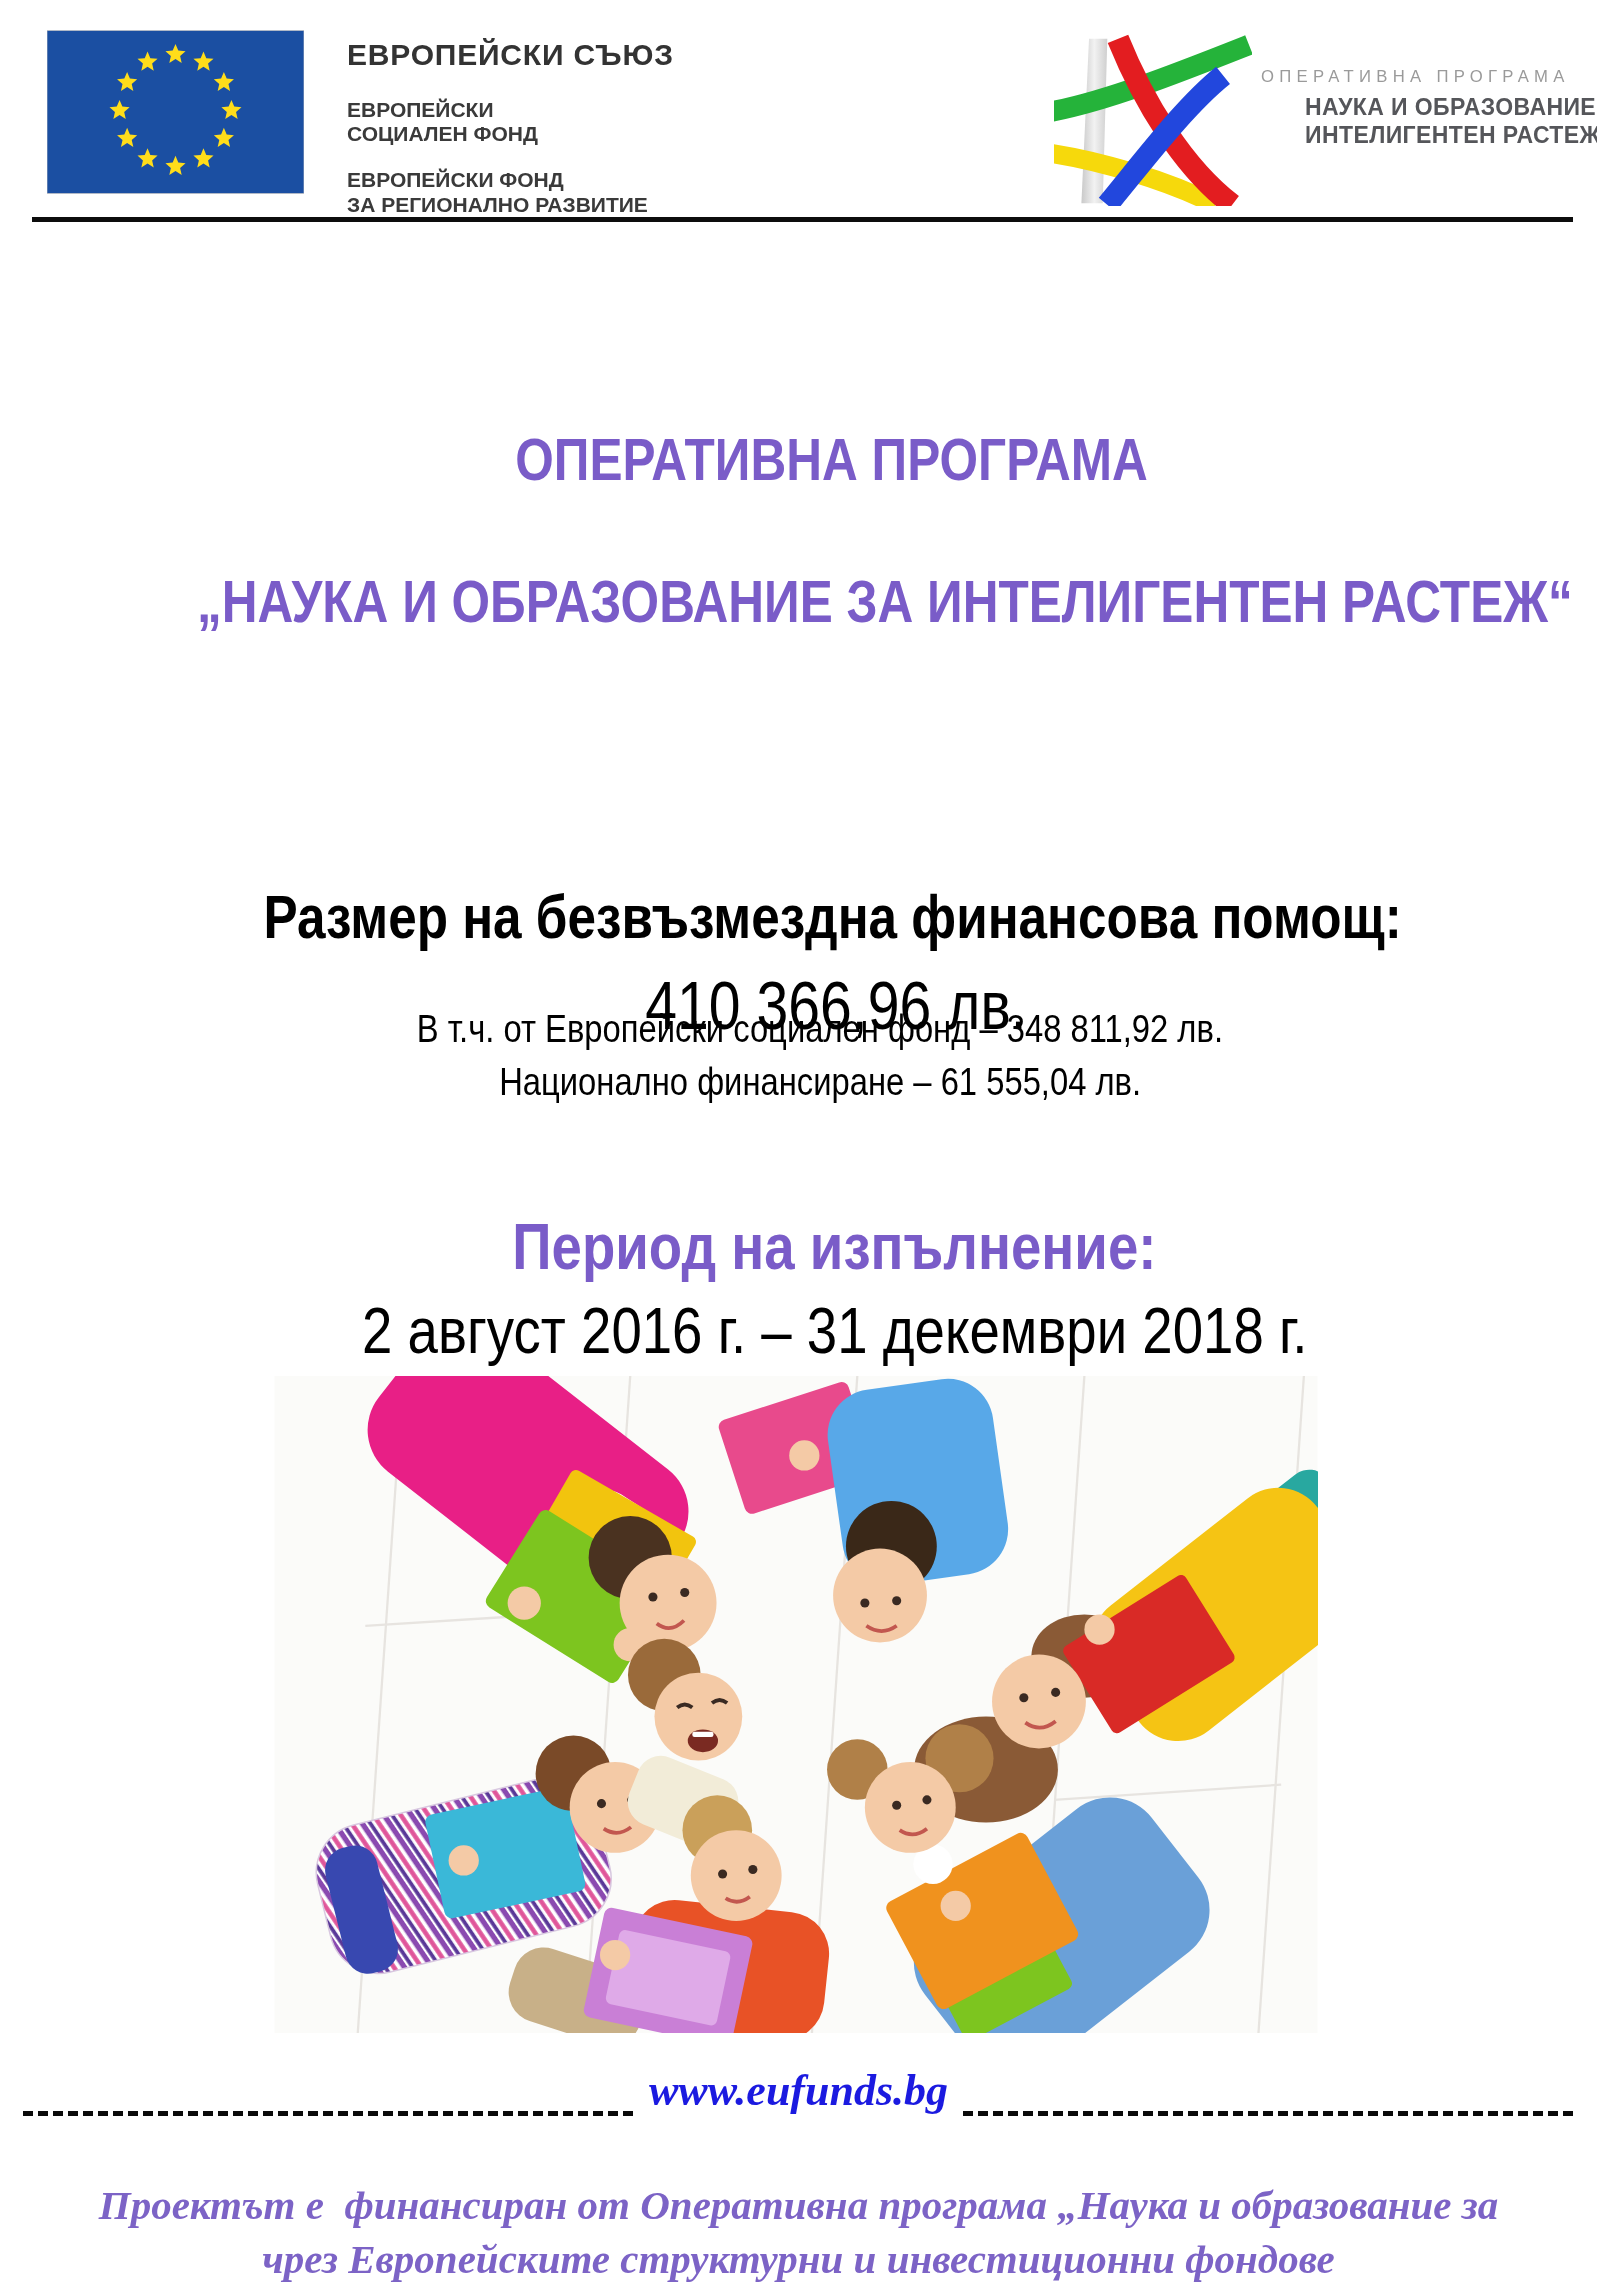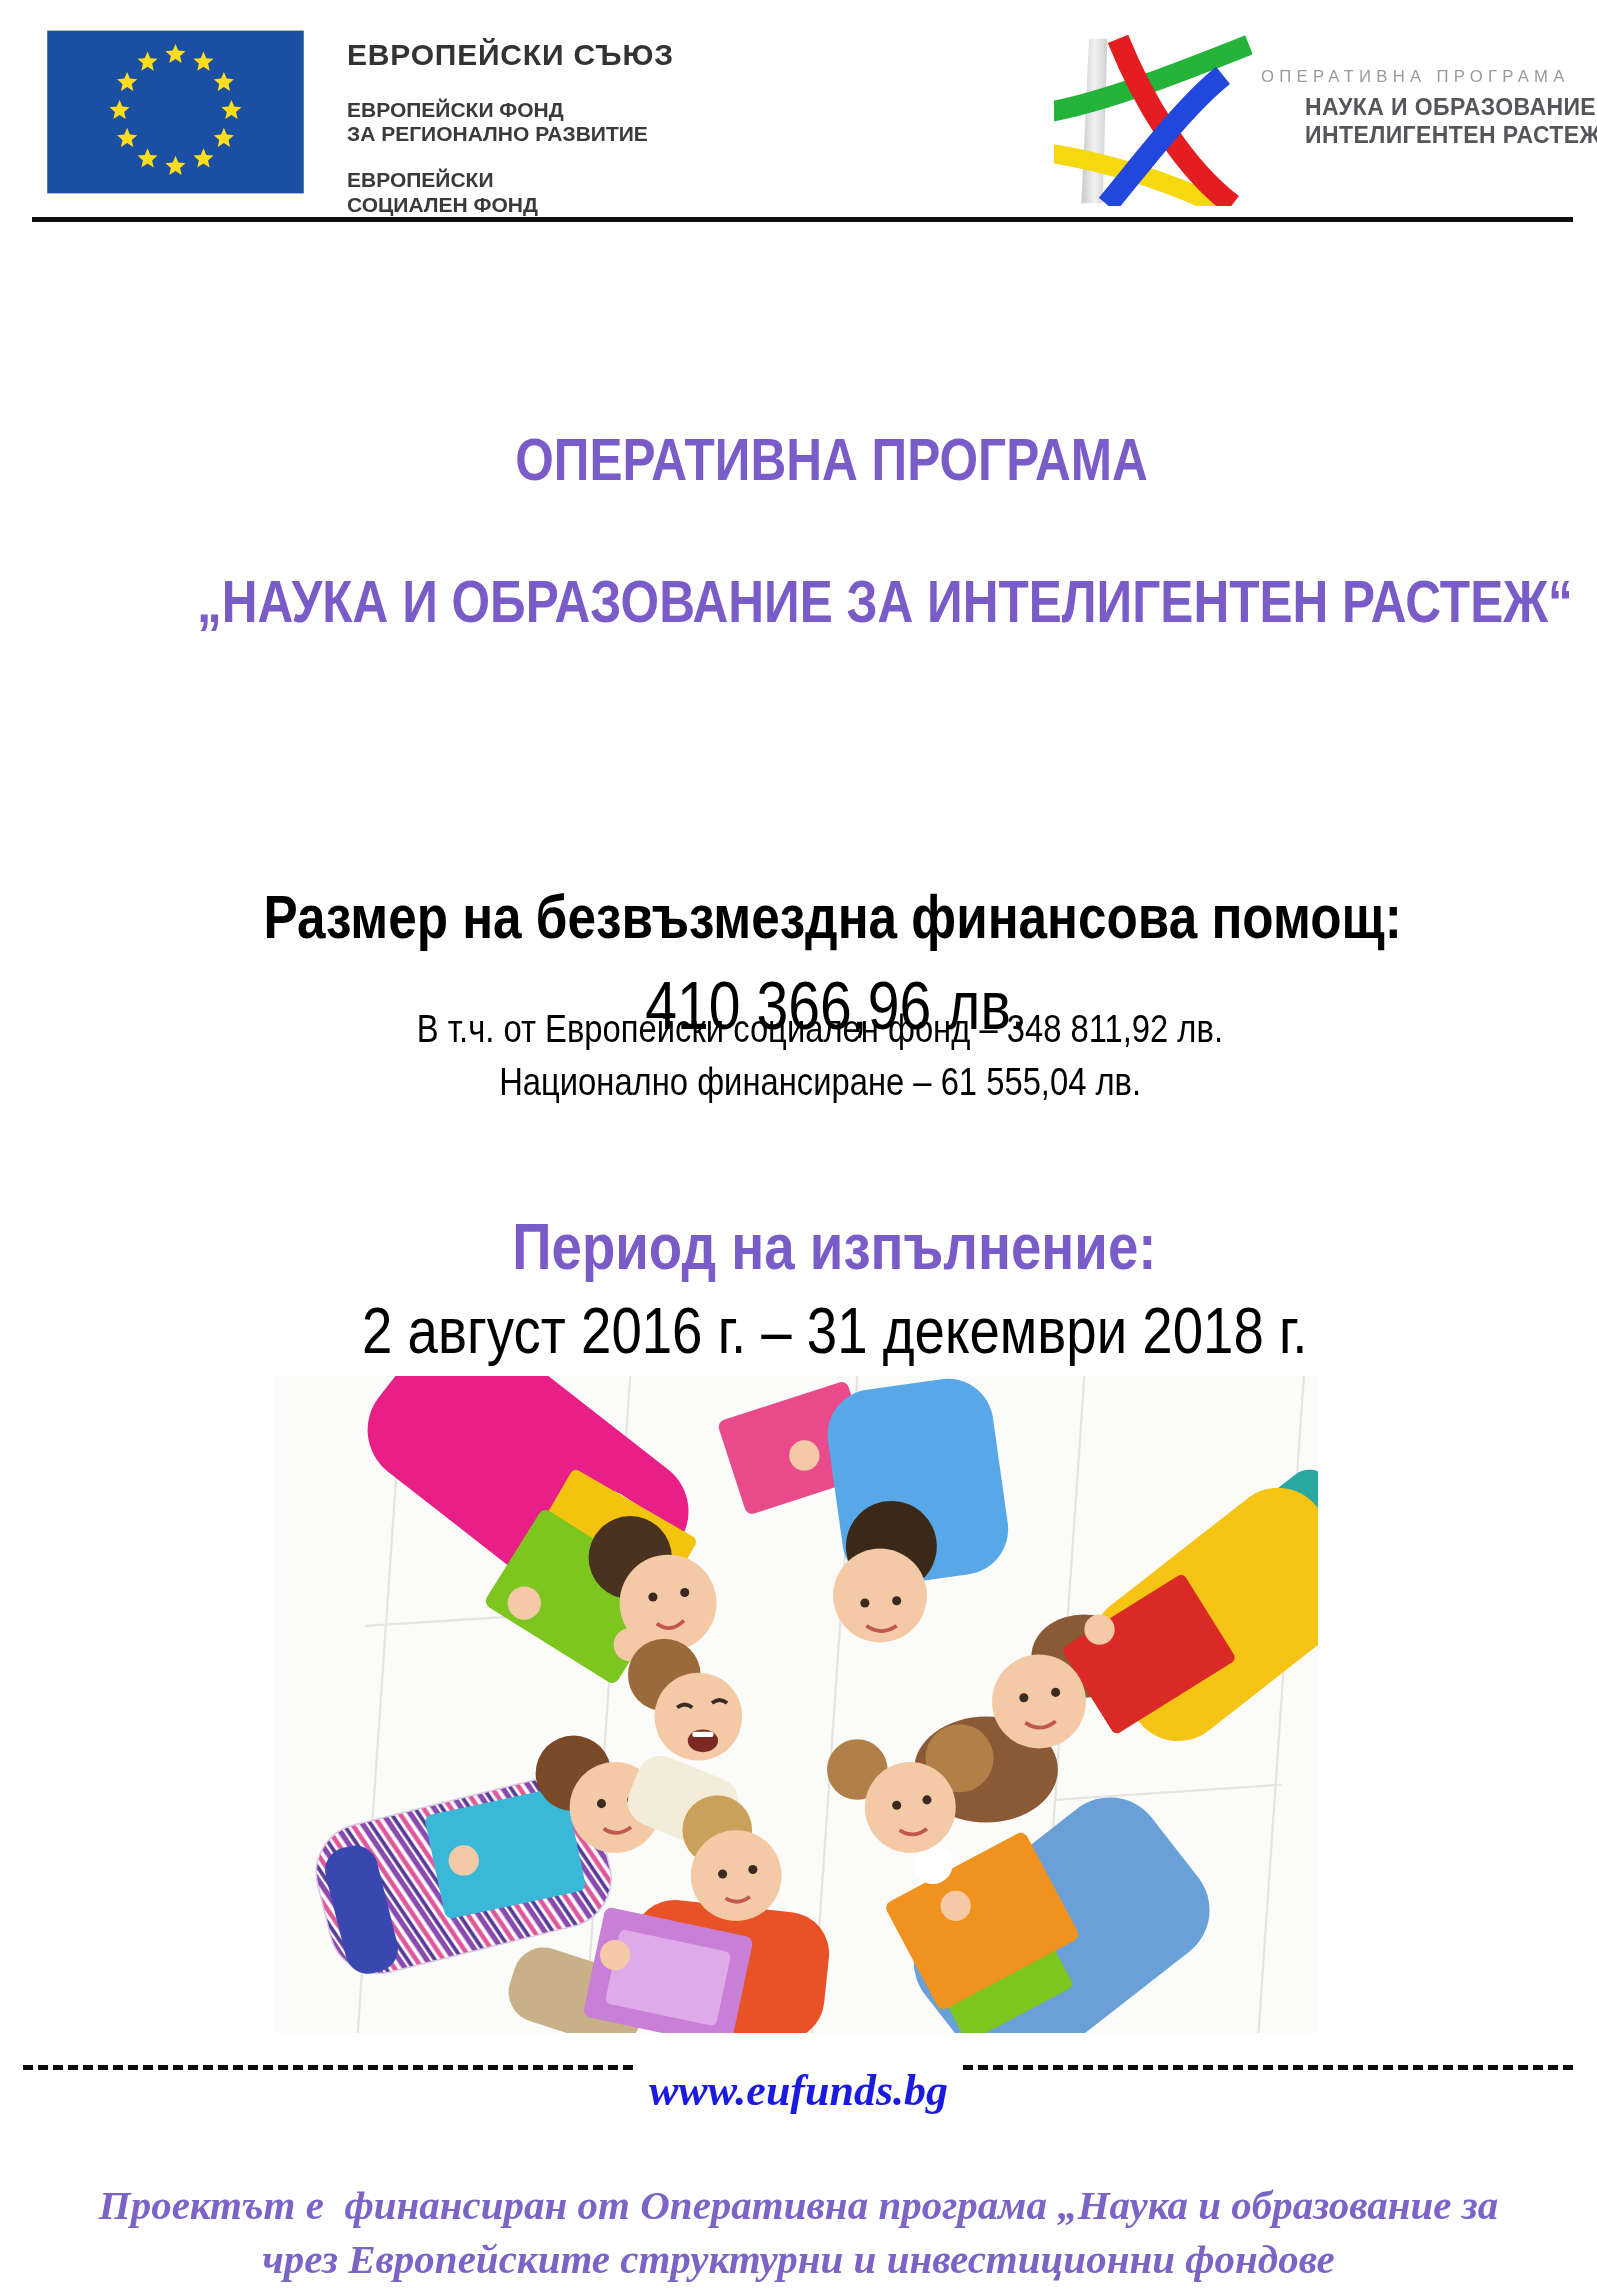--- a/index.html
+++ b/index.html
@@ -29,21 +29,21 @@
   .t-amount{top:888px;font-size:68px;}
   .t-esf{top:963px;font-size:39px;}
   .t-nat{top:1016px;font-size:39px;}
   .t-period-h{top:1134px;font-size:65px;font-weight:bold;}
   .t-period-v{top:1218px;font-size:65px;}
 
   
   .photo{position:absolute;left:274px;top:1376px;width:1044px;height:657px;}
 
   
-  .divider{position:absolute;left:23px;right:23px;top:2065px;display:flex;align-items:flex-start;}
+  .divider{position:absolute;left:23px;right:23px;top:2065px;display:flex;align-items:flex-end;}
   .dash{flex:1;height:5.3px;background:repeating-linear-gradient(90deg,#0a0a0a 0 9.8px,transparent 9.8px 15px);}
   .site{margin:0 15px;font-family:"Liberation Serif",serif;font-style:italic;font-weight:bold;
         font-size:44px;color:#1b1ae0;white-space:pre;}
   .footer-note{position:absolute;left:0;top:2130px;width:100%;text-align:center;
         font-family:"Liberation Serif",serif;font-style:italic;font-weight:bold;
         font-size:41px;line-height:54px;color:#7c63c6;margin-top:48px;}
   .footer-note div{white-space:pre;}
 </style>
 </head>
 <body>
@@ -64,24 +64,24 @@
       <use href="#star" x="207" y="170"></use>
       <use href="#star" x="170" y="180"></use>
       <use href="#star" x="133" y="170"></use>
       <use href="#star" x="106" y="143"></use>
       <use href="#star" x="96" y="106"></use>
       <use href="#star" x="106" y="69"></use>
       <use href="#star" x="133" y="42"></use>
     </svg>
     <div class="eu-text">
       <div class="eu-title">ЕВРОПЕЙСКИ СЪЮЗ</div>
+      <div class="eu-sub">ЕВРОПЕЙСКИ
+СОЦИАЛЕН ФОНД</div>
       <div class="eu-sub">ЕВРОПЕЙСКИ ФОНД
 ЗА РЕГИОНАЛНО РАЗВИТИЕ</div>
-      <div class="eu-sub">ЕВРОПЕЙСКИ
-СОЦИАЛЕН ФОНД</div>
     </div>
   </div>
 
   <div class="header-right">
     <svg width="198" height="195" viewBox="0 0 260 255">
       <defs>
         <linearGradient id="grayrib" x1="0" y1="0" x2="1" y2="0">
           <stop offset="0" stop-color="#c9c9c9"></stop>
             <stop offset="0.5" stop-color="#f2f2f2"></stop>
             <stop offset="1" stop-color="#cfcfcf"></stop>

